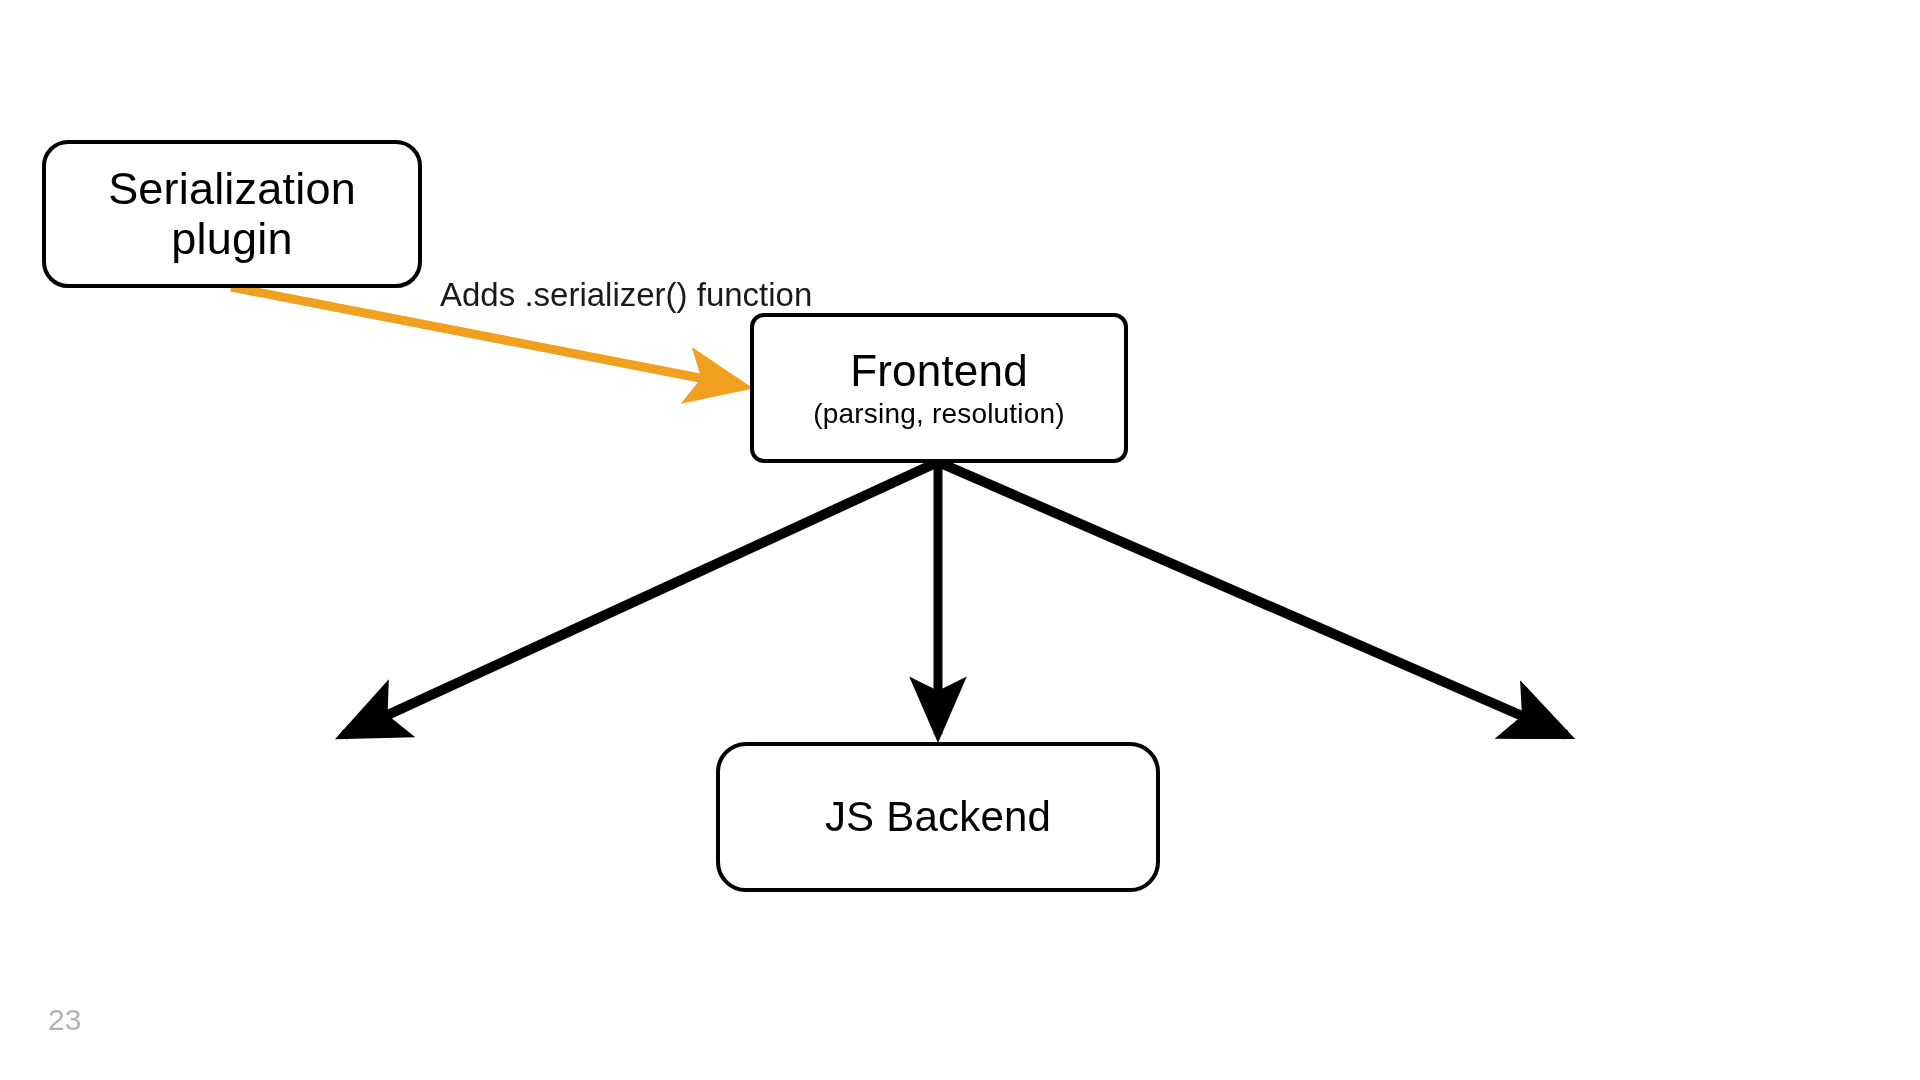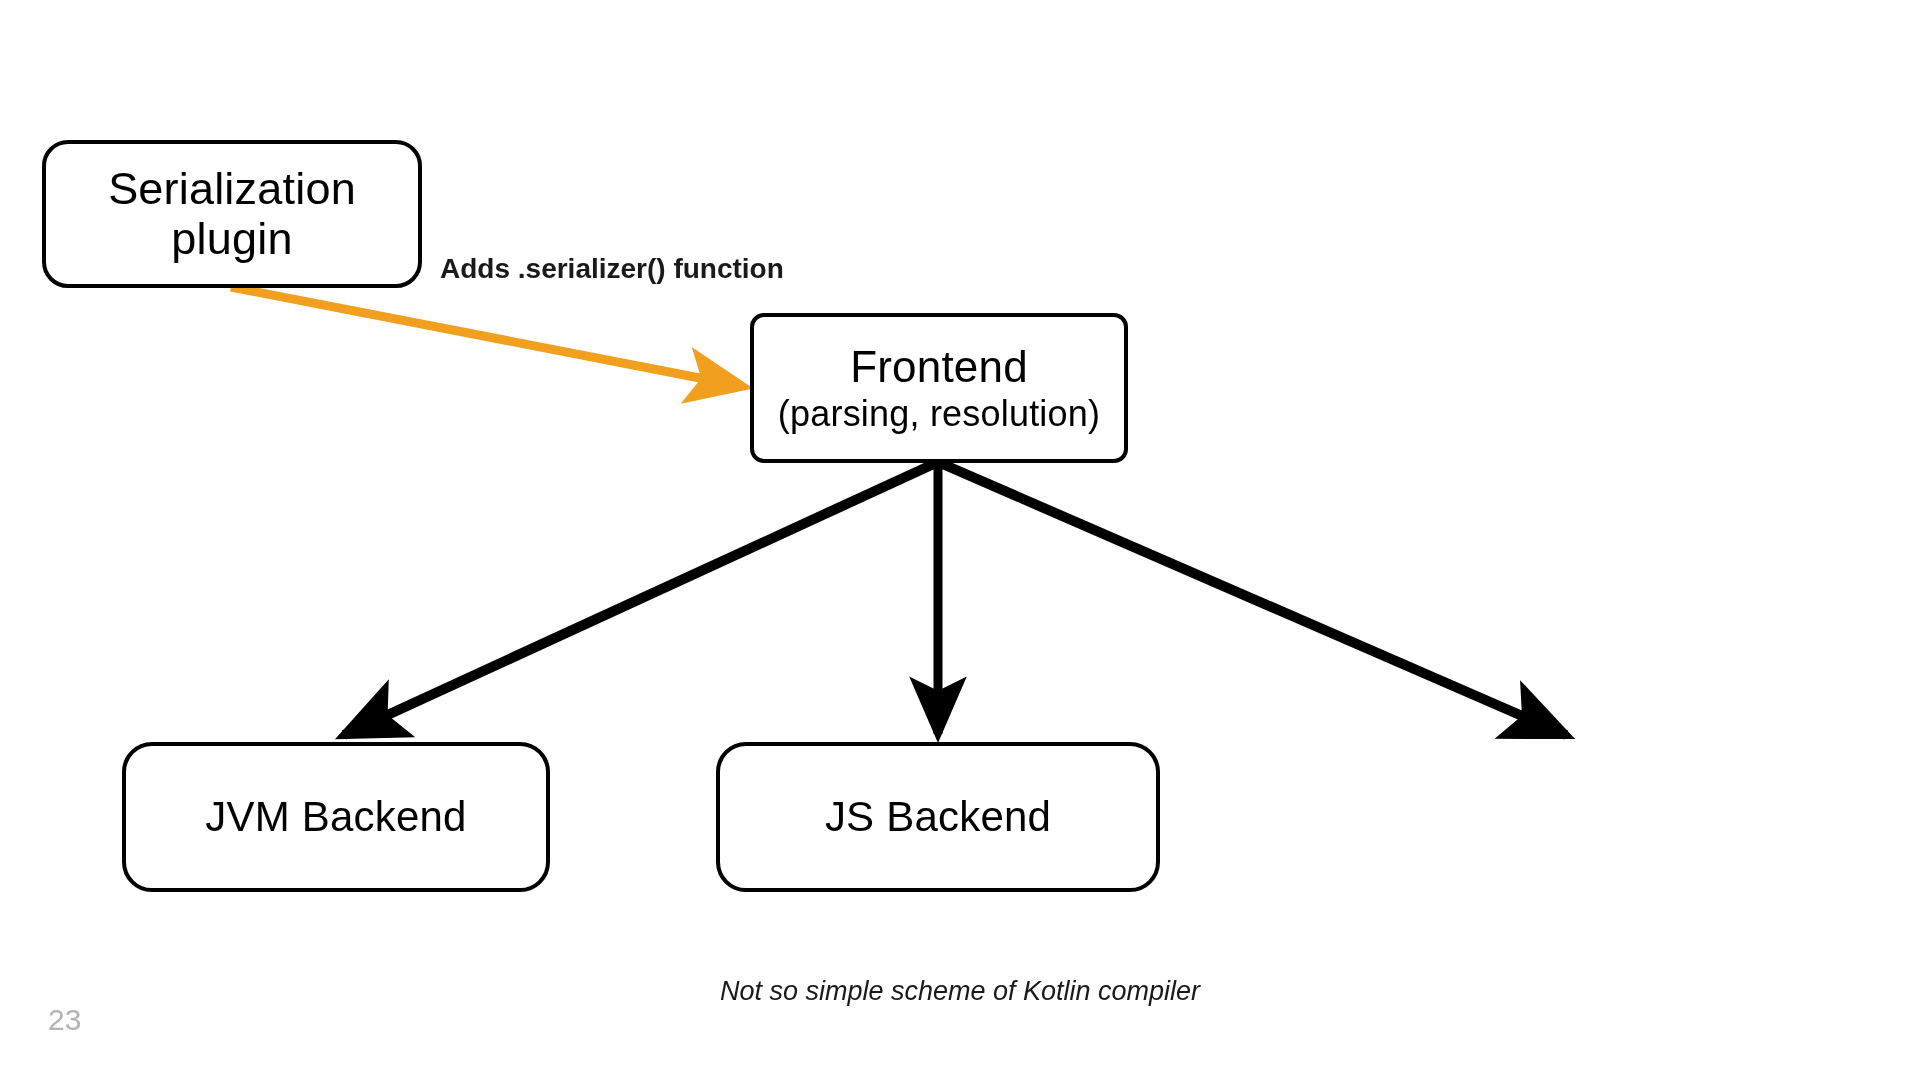--- a/index.html
+++ b/index.html
@@ -77,43 +77,43 @@
     left: 750px;
     top: 313px;
     width: 378px;
     height: 150px;
     border-radius: 14px;
   }
   #node-frontend .node-title {
     font-size: 44px;
   }
   #node-frontend .node-sub {
-    font-size: 36px;
+    font-size: 28px;
   }
 
   
   .node-backend {
     top: 742px;
     height: 150px;
     border-radius: 30px;
   }
   .node-backend .node-title {
     font-size: 42px;
   }
   #node-jvm-backend   { left: 122px;  width: 428px; }
   #node-js-backend    { left: 716px;  width: 444px; }
   #node-native-backend{ left: 1362px; width: 428px; }
 
   
   #edge-label-serializer {
     position: absolute;
     left: 440px;
-    top: 253px;
-    font-size: 28px;
-    font-weight: 700;
+    top: 276px;
+    font-size: 33px;
+    font-weight: 400;
     color: #1a1a1a;
     white-space: nowrap;
   }
 
   #caption {
     position: absolute;
     left: 0;
     top: 976px;
     width: 1920px;
     text-align: center;
@@ -159,28 +159,24 @@
   <div class="node" id="node-serialization">
     <span class="node-title">Serialization
 plugin</span>
   </div>
 
   <div class="node" id="node-frontend">
     <span class="node-title">Frontend</span>
     <span class="node-sub">(parsing, resolution)</span>
   </div>
 
-  <div class="node node-backend" id="node-jvm-backend">
-    <span class="node-title">JVM Backend</span>
-  </div>
 
   <div class="node node-backend" id="node-js-backend">
     <span class="node-title">JS Backend</span>
   </div>
 
 
   <div id="edge-label-serializer">Adds .serializer() function</div>
 
-  <div id="caption">Not so simple scheme of Kotlin compiler</div>
 
   <div id="page-number">23</div>
 
 </div>
 
 </body></html>

